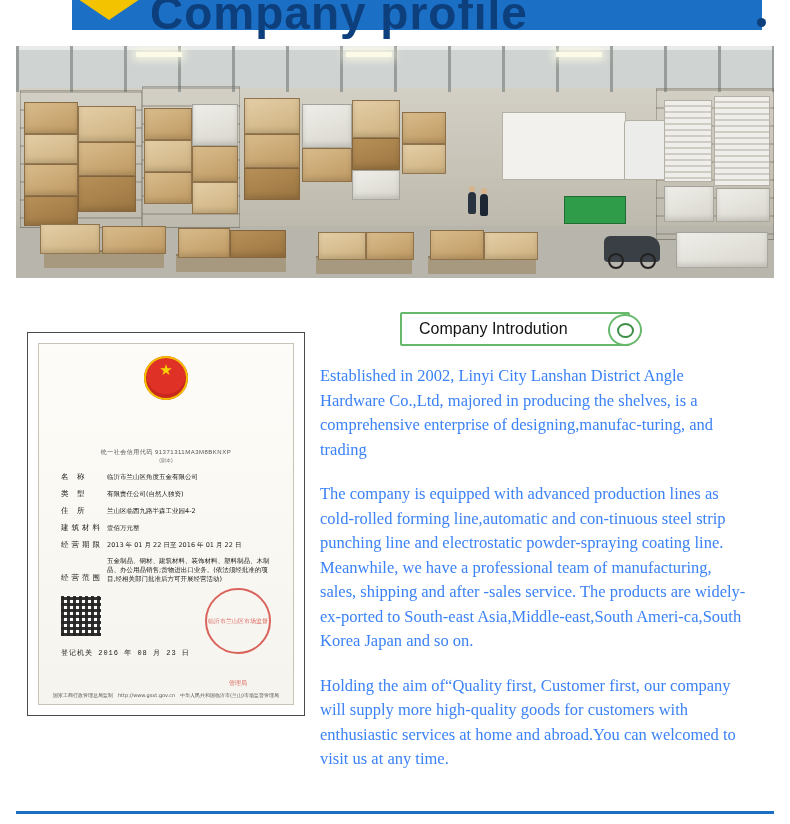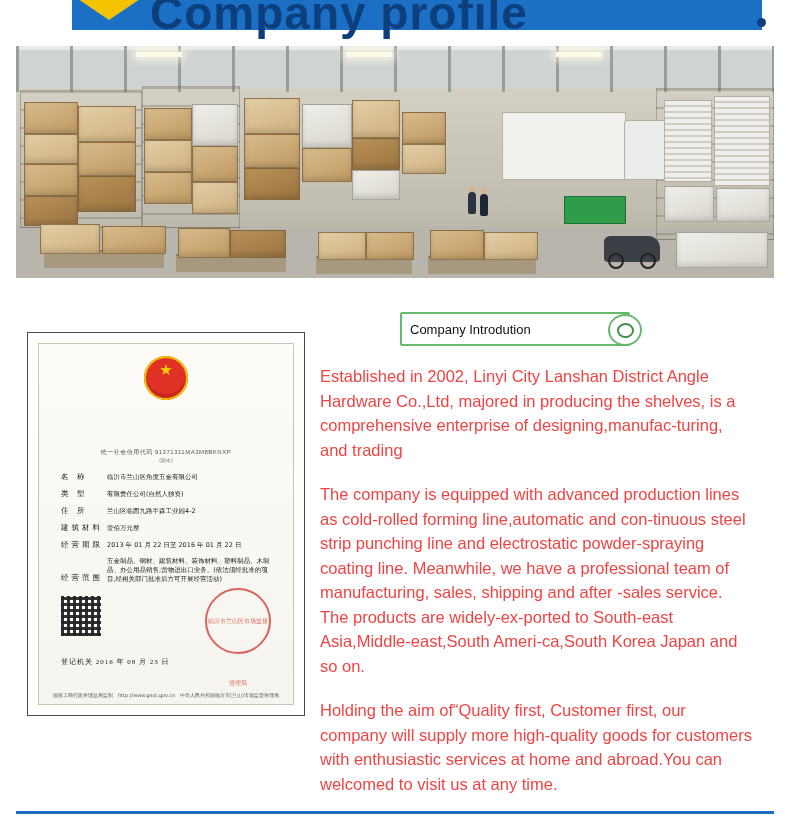--- a/index.html
+++ b/index.html
@@ -302,22 +302,22 @@
     color: #d0342c;
     font-size: 6px;
     text-align: center;
     line-height: 62px;
     opacity: .75;
     font-family: "DejaVu Sans", sans-serif;
   }
   .lic-date {
     position: absolute;
     left: 22px;
-    top: 313px;
-    font-family: Liberation Serif, serif;
+    top: 304px;
+    font-family: Liberation Mono, monospace;
     font-size: 7px;
     letter-spacing: 1px;
     color: #1a1a1a;
   }
   .lic-foot {
     position: absolute;
     left: 14px;
     right: 14px;
     bottom: 6px;
     display: flex;
@@ -334,22 +334,22 @@
     top: 18px;
     width: 226px;
     height: 30px;
     border: 2px solid #66b86b;
     border-radius: 2px;
     background: #fff;
     display: flex;
     align-items: center;
   }
   .intro-badge-text {
-    padding-left: 8px;
-    font-size: 13px;
+    padding-left: 17px;
+    font-size: 16px;
     color: #111;
     font-family: "Liberation Sans", sans-serif;
   }
   .intro-badge-icon {
     position: absolute;
     right: -14px;
     top: 0px;
     width: 30px;
     height: 28px;
     border: 2px solid #66b86b;
@@ -364,24 +364,24 @@
     width: 13px; height: 11px;
     border: 2px solid #3d8f46;
     border-radius: 50%;
   }
 
   .paragraphs {
     position: absolute;
     left: 320px;
     top: 70px;
     width: 432px;
-    color: #ef4444;
+    color: #3b82f6;
     font-size: 16.5px;
     line-height: 24.5px;
-    font-family: Liberation Sans, sans-serif;
+    font-family: Liberation Serif, serif;
   }
   .paragraphs p {
     margin: 0 0 20px 0;
   }
   .paragraphs p:last-child { margin-bottom: 0; }
 
   
   .bottom-rule {
     position: absolute;
     left: 16px;

